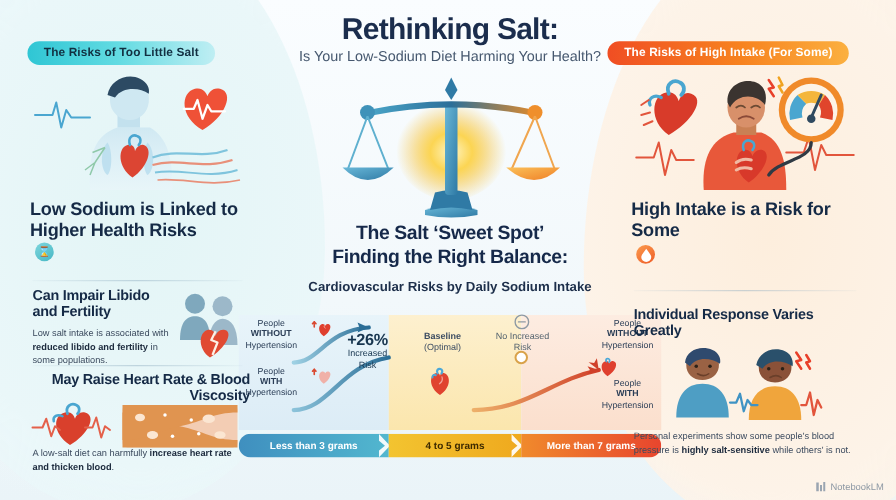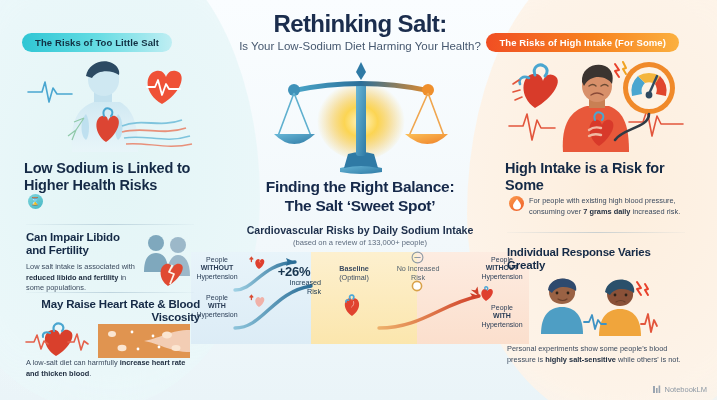--- a/index.html
+++ b/index.html
@@ -129,21 +129,21 @@
     position: absolute; text-align: center; line-height: 1.18;
     font-size: 7px; color: #2a3d56;
   }
   .chart-label b { font-weight: 700; display: block; }
   .chart-label .lead { display: block; }
 
   .badge-26 {
     position: absolute; text-align: center; color: #17354f;
   }
   .badge-26 .big { font-size: 13px; font-weight: 700; letter-spacing: -0.3px; }
-  .badge-26 .sml { font-size: 7.2px; line-height: 1.2; text-align: right; }
+  .badge-26 .sml { font-size: 7.2px; line-height: 1.2; }
 
   .baseline-lbl {
     position: absolute; text-align: center; font-size: 7.2px; color: #3c4c62; line-height: 1.25;
   }
   .baseline-lbl b { font-weight: 700; }
 
   .noinc-lbl {
     position: absolute; text-align: center; font-size: 7.2px; color: #55646f; line-height: 1.25;
   }
 
@@ -223,26 +223,25 @@
 
         <path d="M16 35 L0 78 M16 35 L33 78" stroke="#5fb0cf" stroke-width="1.6" fill="none"></path>
         <path d="M-4 76 Q16 96 37 76 Z" fill="url(#blueG)"></path>
 
         <path d="M150 35 L131 78 M150 35 L166 78" stroke="#f0a64f" stroke-width="1.6" fill="none"></path>
         <path d="M127 76 Q150 96 170 76 Z" fill="url(#orangeG)"></path>
       </svg>
     </div>
 
     <div class="balance-title">
+      <div>The Salt ‘Sweet Spot’</div>
       <div>Finding the Right Balance:</div>
-      <div>The Salt ‘Sweet Spot’</div>
     </div>
 
     <div class="chart-title">Cardiovascular Risks by Daily Sodium Intake</div>
-    <div class="chart-sub">(based on a review of 133,000+ people)</div>
 
     <div class="chart">
       <div class="band band-low"></div>
       <div class="band band-mid"></div>
       <div class="band band-high"></div>
 
       <svg width="338" height="92" viewBox="0 0 338 92" style="position:absolute;left:0;top:0;">
         <defs>
           <linearGradient id="curveBlue" x1="0" y1="0" x2="1" y2="0">
             <stop offset="0%" stop-color="#9fd1e4"></stop>
@@ -342,20 +341,25 @@
           <path d="M8.2 3.2 C7 1.6 8.4 0.4 9.8 1 C11 1.5 11 3 10.2 3.8" fill="none" stroke="#4ca8d8" stroke-width="1.4" stroke-linecap="round"></path>
         </svg>
       </span>
       <div class="chart-label" style="right:-2px; top:52px; width:58px;">
         <span class="lead">People</span>
         <b>WITH</b>
         <span>Hypertension</span>
       </div>
     </div>
 
+    <div class="axis">
+      <div class="axis-seg s1">Less than 3 grams</div>
+      <div class="axis-seg s2">4 to 5 grams</div>
+      <div class="axis-seg s3">More than 7 grams</div>
+    </div>
   </div>
 
   <div class="panel panel-left">
     <div class="pill pill-left">The Risks of Too Little Salt</div>
 
     <div class="hero">
       <svg width="182" height="96" viewBox="0 0 182 96">
         <defs>
           <linearGradient id="bodyG" x1="0" y1="0" x2="0" y2="1">
             <stop offset="0%" stop-color="#cfe8f2" stop-opacity="0.95"></stop>
@@ -479,23 +483,20 @@
         <path d="M144 58 C144 72 118 72 110 84" stroke="#2f3a44" stroke-width="2.6" fill="none" stroke-linecap="round"></path>
       </svg>
     </div>
 
     <div class="sec-title" style="left:14px; right:24px; top:160px;">High Intake is a Risk for Some</div>
     <div class="bullet-icon bullet-orange" style="left:18px; top:196px;">
       <svg width="8" height="10" viewBox="0 0 8 10">
           <path d="M4 0 C6.6 3.6 8 5.2 8 6.6 A4 4 0 0 1 0 6.6 C0 5.2 1.4 3.6 4 0 Z" fill="#fff"></path>
         </svg>
     </div>
-    <div class="sec-body" style="left:38px; right:12px; top:196px;">
-      <span>For people with existing high blood pressure, consuming over </span><b>7 grams daily</b><span> increased risk.</span>
-    </div>
     <div class="divider" style="left:16px; right:16px; top:232px;"></div>
 
     <div class="sec-title small" style="left:16px; right:20px; top:246px;">Individual Response Varies Greatly</div>
     <div style="position:absolute;left:44px;top:278px;">
       <svg width="124" height="60" viewBox="0 0 124 60">
 
         <path d="M14 14 C14 4 22 0 29 1 C38 2 41 9 40 16 C39 22 34 26 27 26 C19 26 14 21 14 14 Z" fill="#9a6244"></path>
         <path d="M13 12 C14 2 26 -2 35 2 C40 4 42 9 41 13 C34 8 22 7 17 15 Z" fill="#2f4a6e"></path>
         <circle cx="22" cy="15" r="1.4" fill="#2b2118"></circle>
         <circle cx="33" cy="15" r="1.4" fill="#2b2118"></circle>

